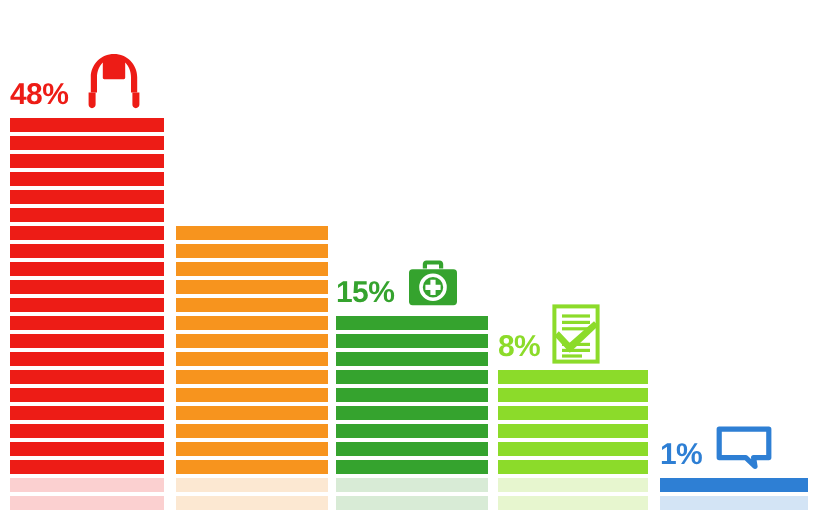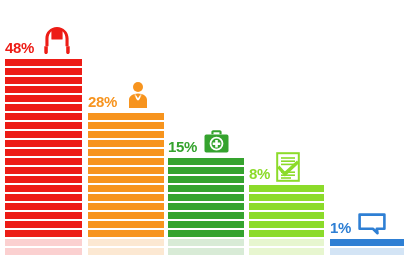--- a/index.html
+++ b/index.html
@@ -107,32 +107,20 @@
         <div class="stripe" style="background: rgb(247, 148, 30);"></div>
         <div class="stripe" style="background: rgb(247, 148, 30);"></div>
         <div class="stripe" style="background: rgb(247, 148, 30);"></div>
         <div class="stripe" style="background: rgb(247, 148, 30);"></div>
         <div class="stripe" style="background: rgb(247, 148, 30);"></div>
         <div class="stripe" style="background: rgb(247, 148, 30);"></div>
         <div class="stripe" style="background: rgb(247, 148, 30);"></div>
         <div class="stripe" style="background: rgb(247, 148, 30);"></div>
         <div class="stripe" style="background: rgb(247, 148, 30);"></div>
       </div>
-      <div class="cap" style="bottom: 145px;">
-        <div class="pct" style="color: rgb(247, 148, 30);">28%</div>
-        <div class="icon">
-          <svg width="30" height="30" viewBox="0 0 30 30">
-            <circle cx="15" cy="7" r="5" fill="#F7941E"></circle>
-            <path fill="#F7941E" d="M15 13.5c-5 0-9 2.8-9 6.3V28h18v-8.2c0-3.5-4-6.3-9-6.3z"></path>
-            <path fill="#ffffff" d="M12.4 14.2l2.6 4 2.6-4 1.6.6-3.4 5.4h-1.6l-3.4-5.4z"></path>
-            <path fill="none" stroke="#F7941E" stroke-width="1.1" d="M11.8 14.6v4.2c0 1.8 1.5 3.2 3.2 3.2s3.2-1.4 3.2-3.2v-4.2"></path>
-            <circle cx="15" cy="23.2" r="1.5" fill="#F7941E"></circle>
-          </svg>
-        </div>
-      </div>
     </div>
     <div class="col" style="left: 168px; width: 76px; height: 185px;">
       <div class="bar" style="height: 97px;">
         <div class="stripe" style="background: rgb(216, 235, 214);"></div>
         <div class="stripe" style="background: rgb(216, 235, 214);"></div>
         <div class="stripe" style="background: rgb(53, 163, 46);"></div>
         <div class="stripe" style="background: rgb(53, 163, 46);"></div>
         <div class="stripe" style="background: rgb(53, 163, 46);"></div>
         <div class="stripe" style="background: rgb(53, 163, 46);"></div>
         <div class="stripe" style="background: rgb(53, 163, 46);"></div>

